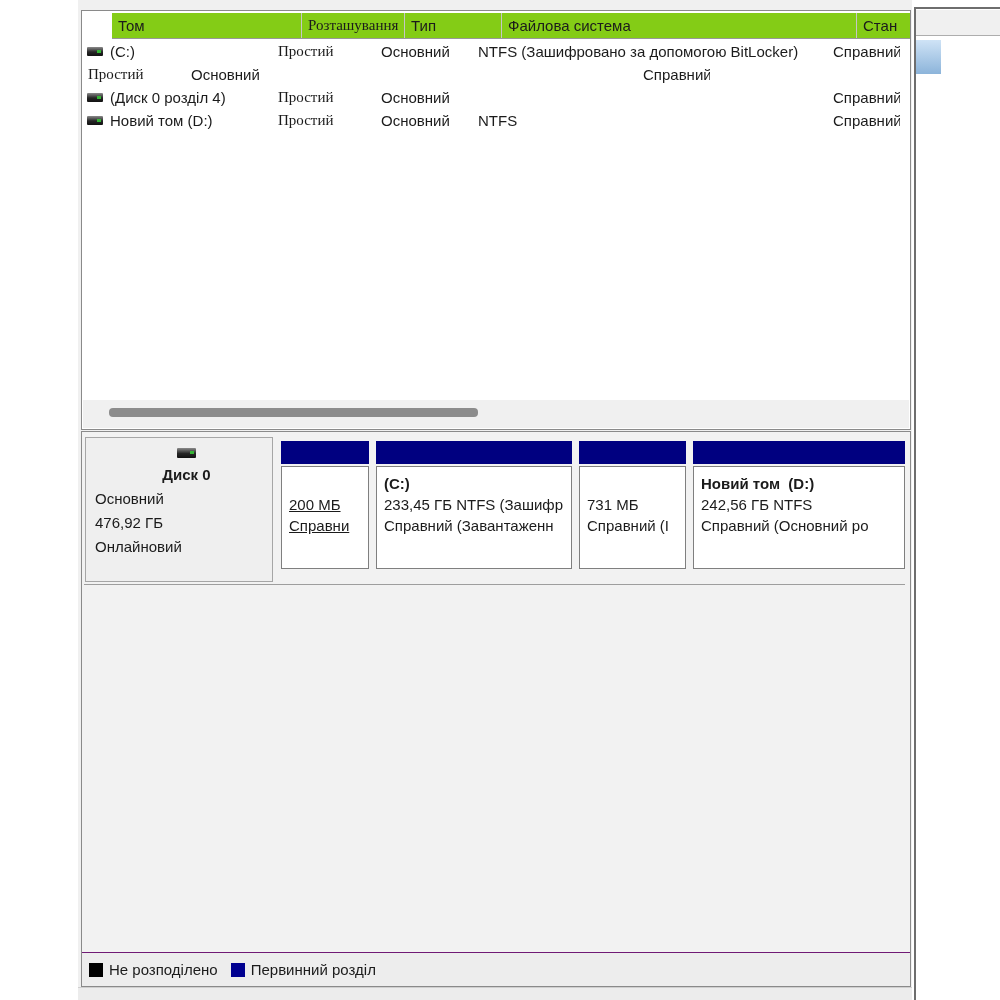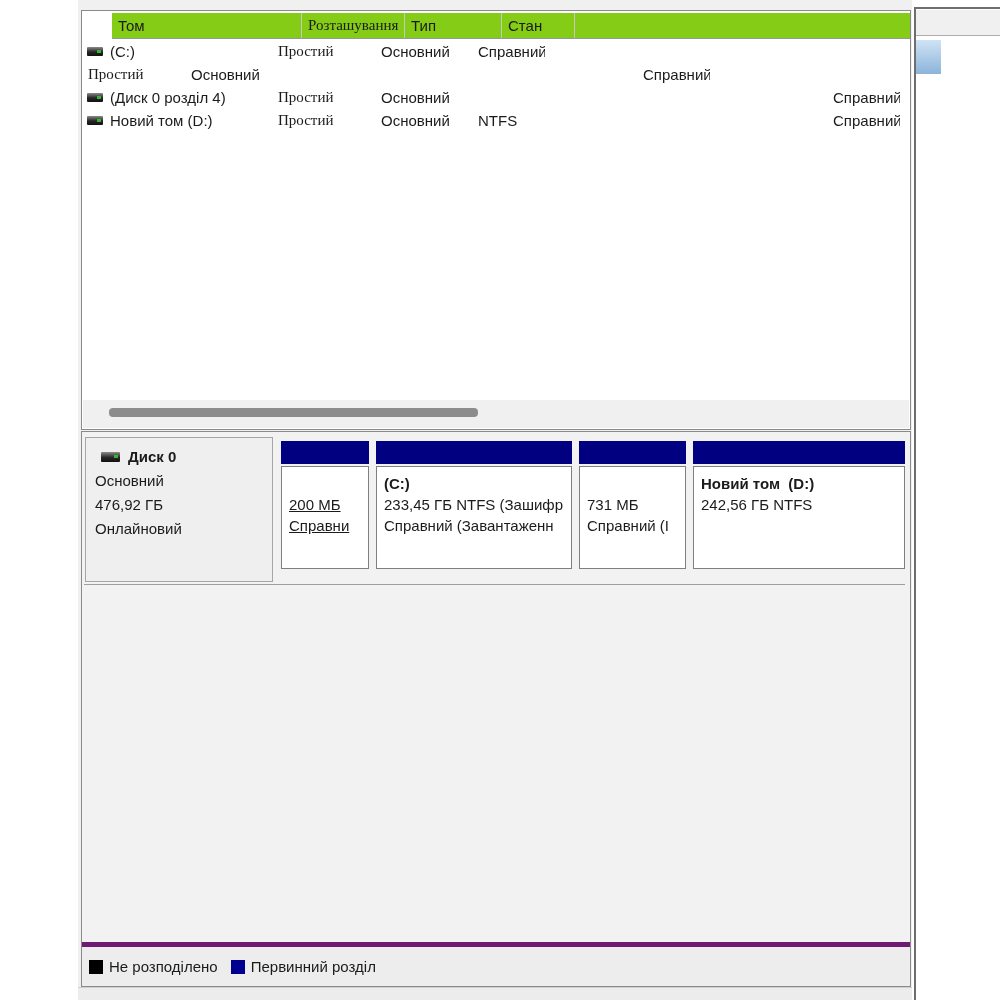--- a/index.html
+++ b/index.html
@@ -66,37 +66,37 @@
     background:#f2f2f2; border:1px solid #8a8a8a;
   }
   .disk-row {
     position:absolute; left:2px; top:4px; right:5px; height:149px;
     border-bottom:1px solid #9e9e9e;
   }
   .disk-head {
     position:absolute; left:1px; top:1px; width:188px; height:145px;
     background:#efefef; border:1px solid #a6a6a6; padding:6px 0 0 9px;
   }
-  .disk-title { display:flex; align-items:center; gap:8px; font-weight:bold; font-size:15px; margin:4px 0 4px 6px; }
+  .disk-title { display:flex; align-items:center; gap:8px; font-weight:bold; font-size:15px; margin:4px 0 4px 6px;flex-direction:column; }
   .disk-line  { font-size:15px; line-height:24px; white-space:nowrap; }
 
   .parts { position:absolute; left:197px; top:5px; right:0; height:140px; display:flex; gap:7px; }
   .part  { display:flex; flex-direction:column; flex:none; }
   .part-1 { width:88px;text-decoration:underline; } .part-2 { width:196px; } .part-3 { width:107px; } .part-4 { flex:1; }
   .part-band { height:23px; background:#000080; flex:none; }
   .part-body {
     margin-top:2px; height:103px; background:#ffffff; border:1px solid #7f7f7f;
     padding:6px 3px 0 7px; overflow:hidden; white-space:nowrap;
   }
   .pline { font-size:15px; line-height:21px; height:21px; }
   .pline.title { font-weight:bold; }
 
   .legend-bar {
-    position:absolute; left:0; right:0; bottom:0; height:44px;
-    background:#ededed; border-top:5px solid #701a75;
+    position:absolute; left:0; right:0; bottom:0; height:34px;
+    background:#ededed; border-top:1px solid #701a75;
     display:flex; align-items:center; gap:13px; padding-left:7px; font-size:15px;
   }
   .legend-item { display:flex; align-items:center; gap:6px; }
   .swatch { width:14px; height:14px; flex:none; }
   .swatch-unallocated { background:#000000; }
   .swatch-primary { background:#000090; }
 
   
   .bottom-strip { position:absolute; left:78px; top:987px; width:834px; height:13px; background:#ececec; border-top:1px solid #cfcfcf; }
   
@@ -117,33 +117,35 @@
 <body>
 
 <div class="app-region"></div>
 
 <div class="top-pane">
 
   <div class="vheader">
     <div class="hcell w-volume">Том</div>
     <div class="hcell w-layout">Розташування</div>
     <div class="hcell w-type">Тип</div>
+    <div class="hcell w-fs">Файлова система</div>
     <div class="hcell w-status">Стан</div>
     <div class="hcell w-fill"></div>
   </div>
 
   <div class="vrows">
 
     <div class="vrow">
       <div class="cell volume-cell w-volume">
         <span class="disk-icon"></span>
         <span>(C:)</span>
       </div>
       <div class="cell w-layout">Простий</div>
       <div class="cell w-type">Основний</div>
+      <div class="cell w-fs">NTFS (Зашифровано за допомогою BitLocker)</div>
       <div class="cell w-status">Справний</div>
     </div>
 
     <div class="vrow">
       <div class="cell w-layout">Простий</div>
       <div class="cell w-type">Основний</div>
       <div class="cell w-fs"></div>
       <div class="cell w-status">Справний</div>
     </div>
 
@@ -217,20 +219,21 @@
           <div class="pline">731 МБ</div>
           <div class="pline">Справний (І</div>
         </div>
       </div>
 
       <div class="part part-4">
         <div class="part-band"></div>
         <div class="part-body">
           <div class="pline title">Новий том&nbsp; (D:)</div>
           <div class="pline">242,56 ГБ NTFS</div>
+          <div class="pline">Справний (Основний ро</div>
         </div>
       </div>
 
     </div>
   </div>
 
   <div class="legend-bar">
     <div class="legend-item">
       <span class="swatch swatch-unallocated"></span>
       <span>Не розподілено</span>

